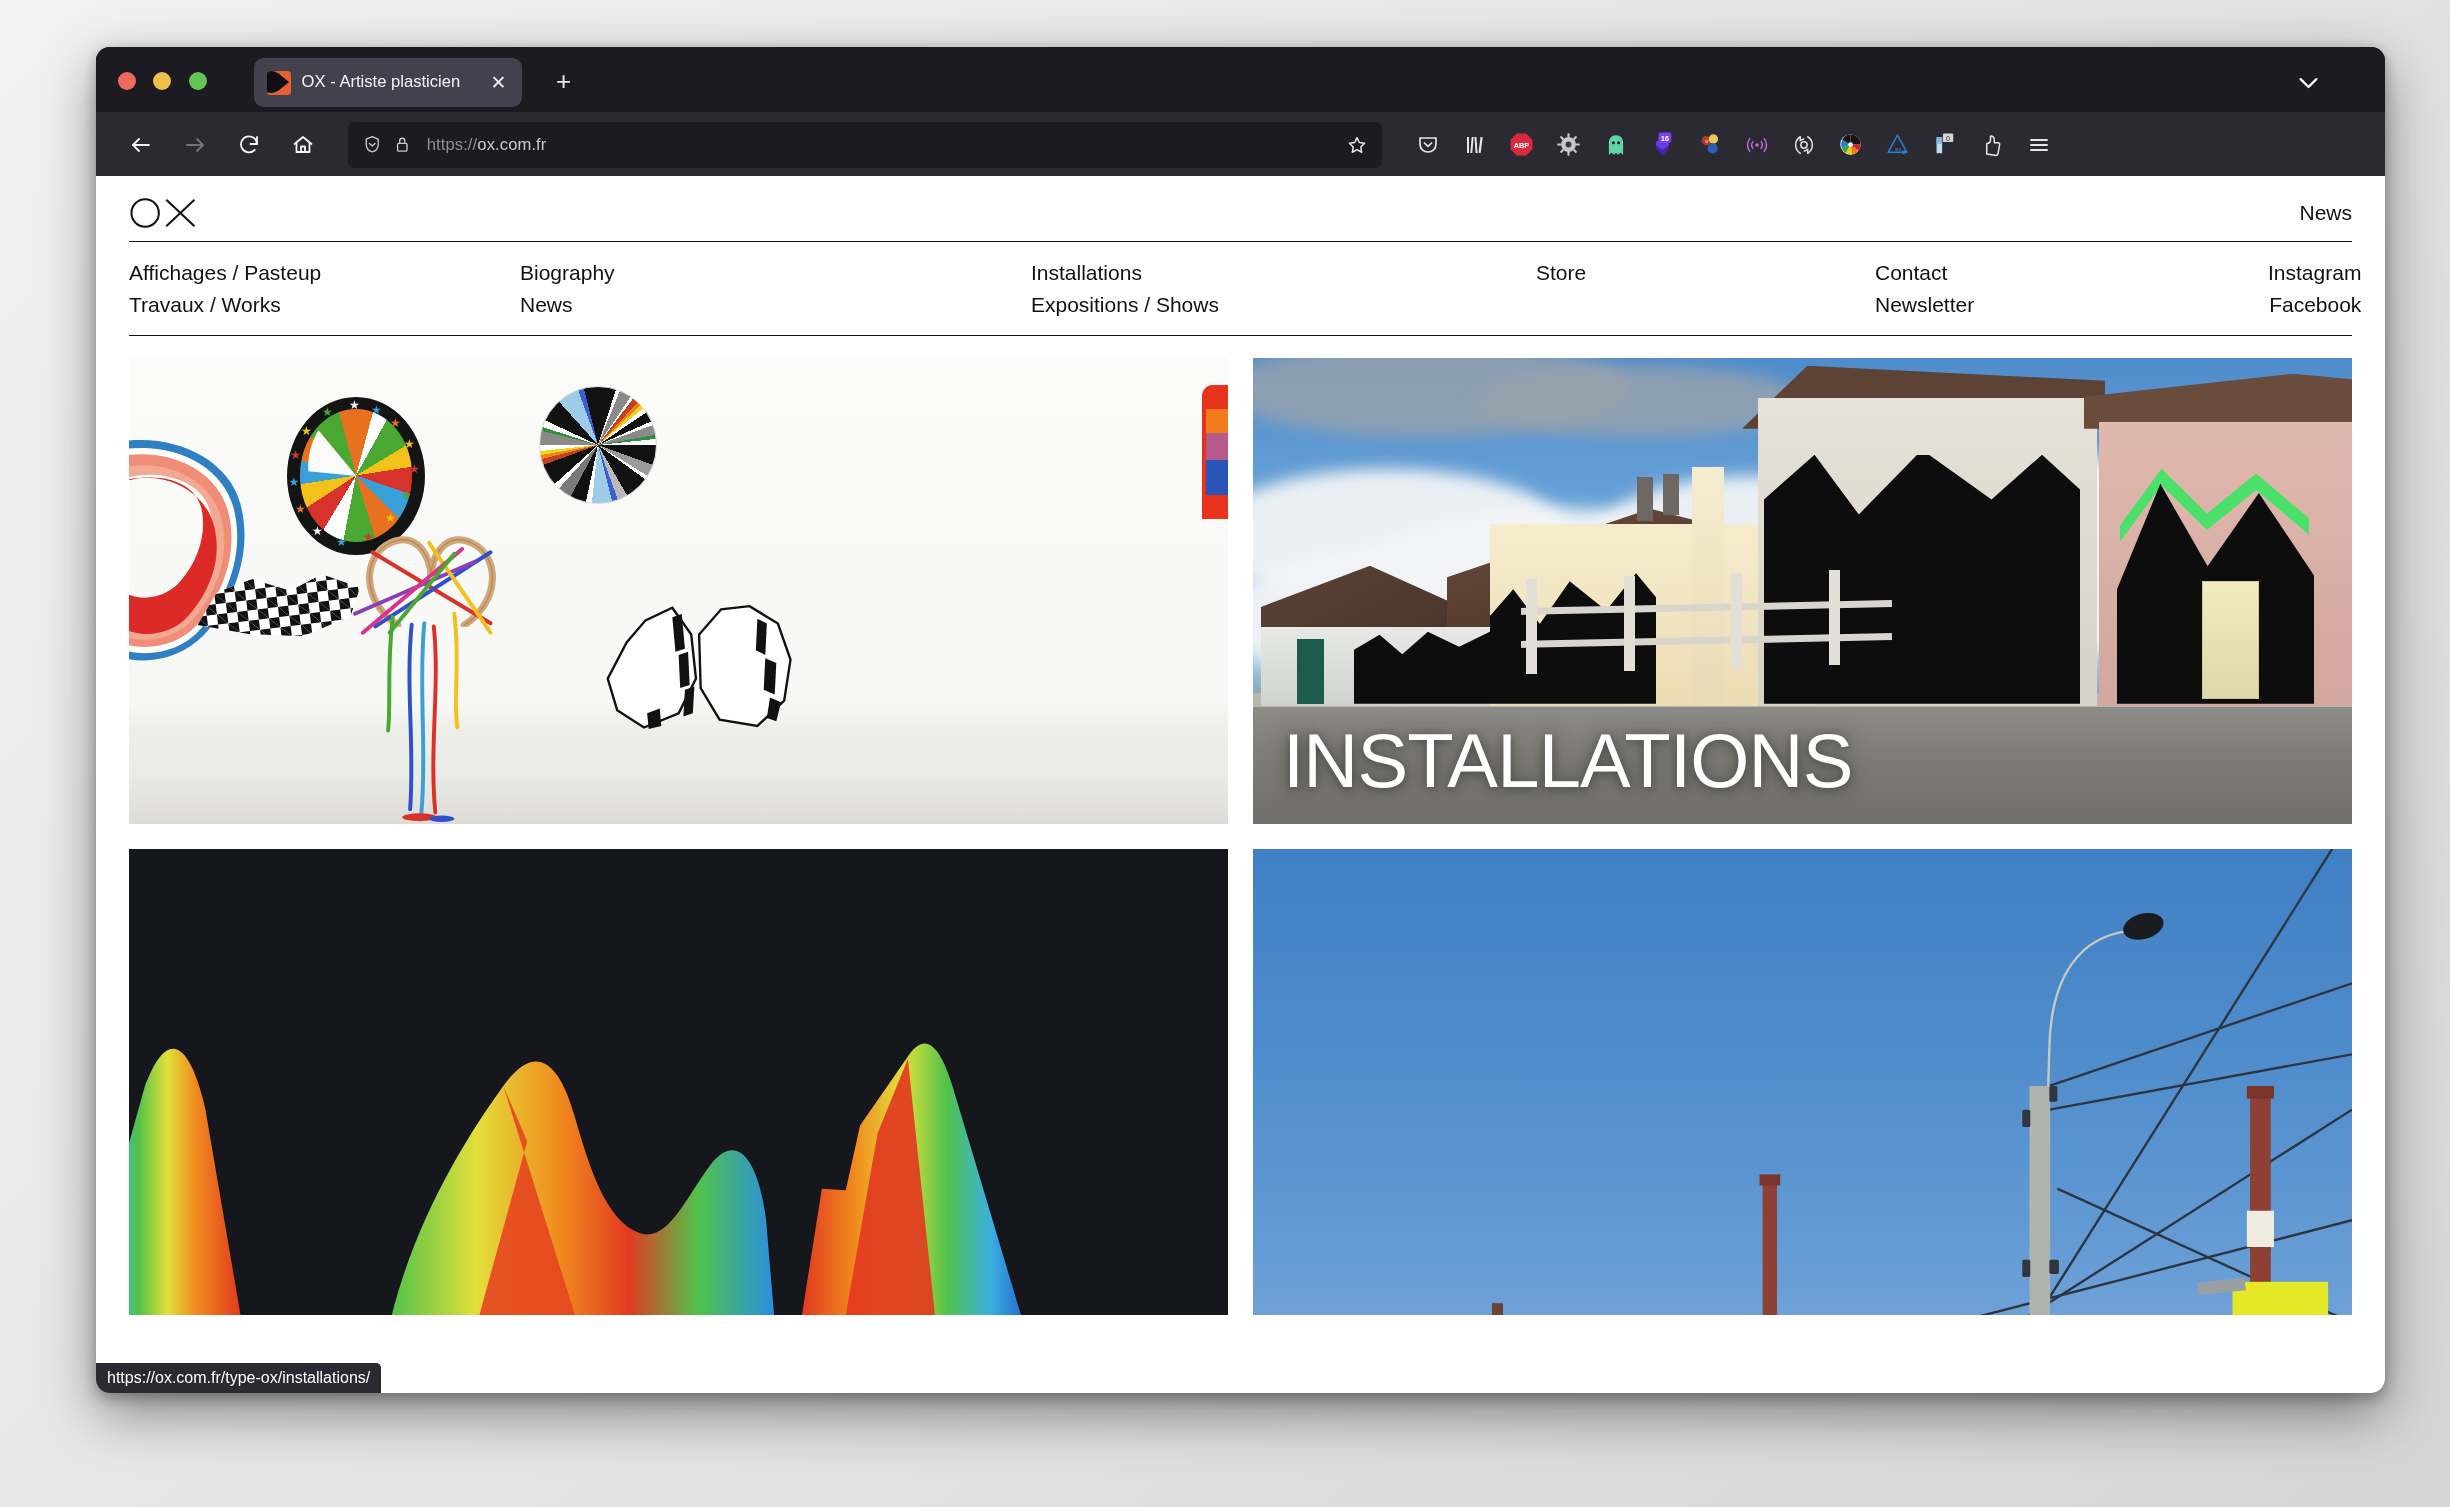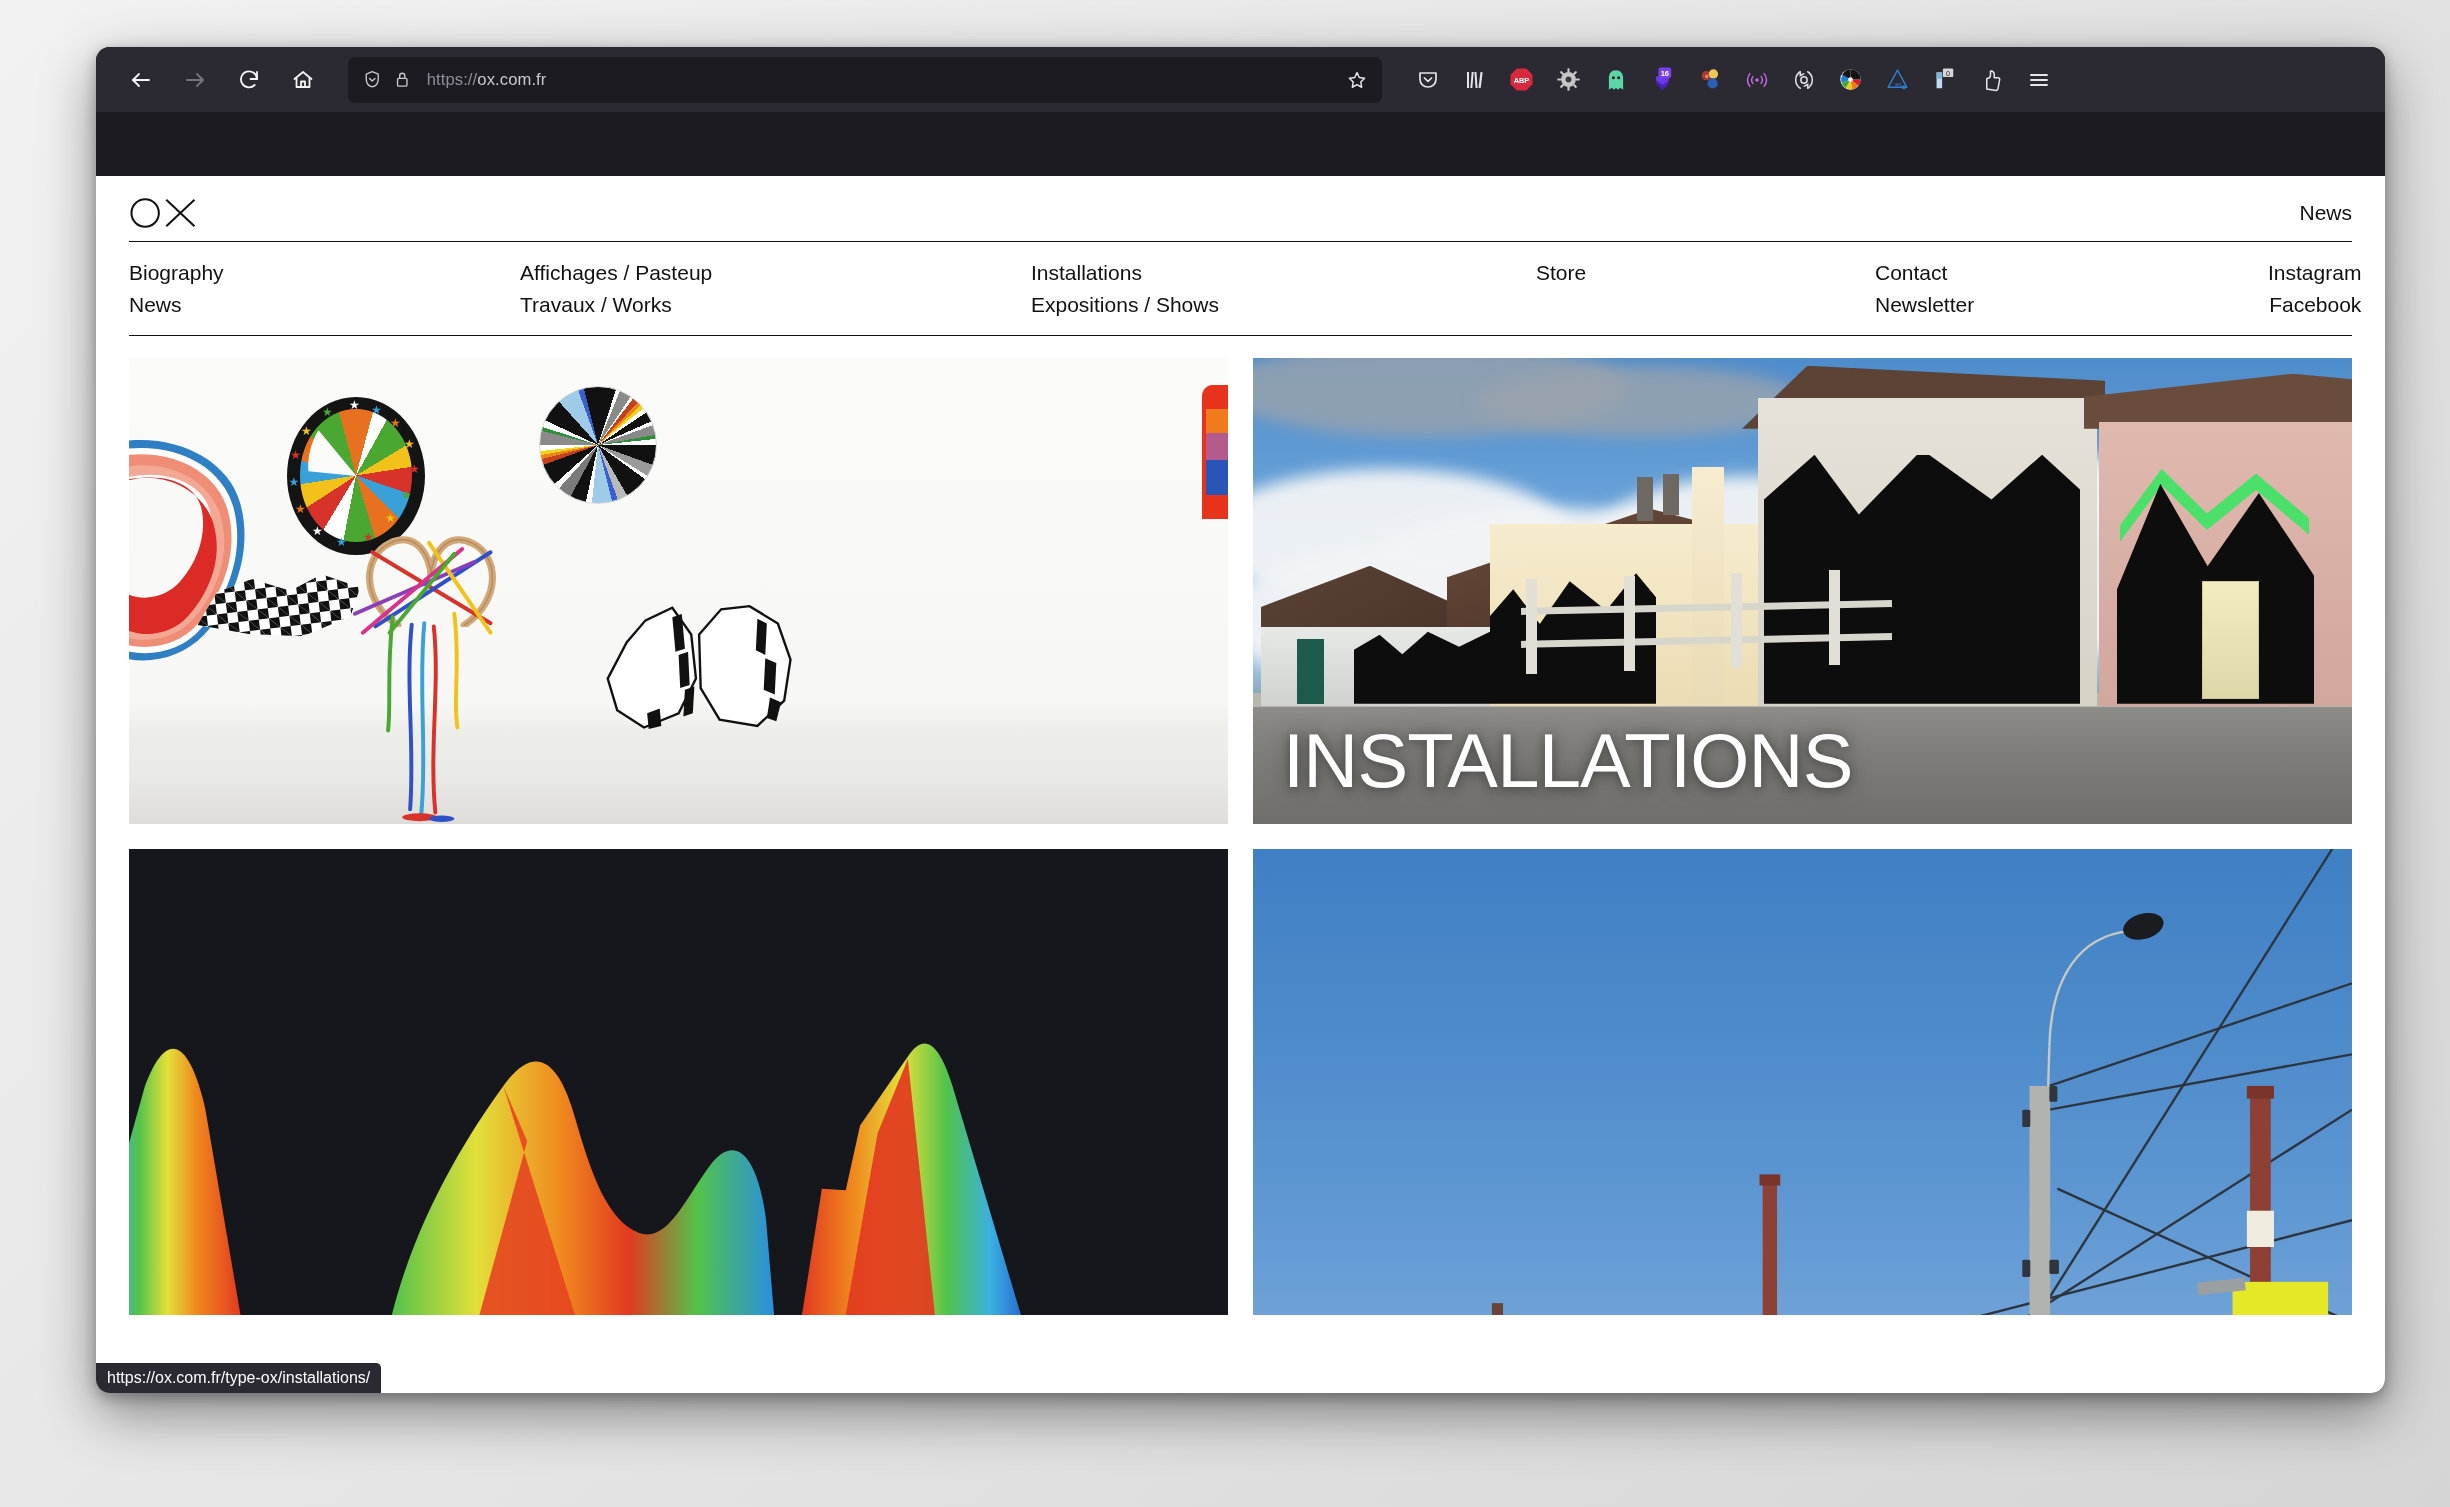--- a/index.html
+++ b/index.html
@@ -308,20 +308,44 @@
     border-top-right-radius:4.7px;
     z-index: 50;
     white-space: nowrap;
   }
 </style>
 </head>
 <body>
 
 <div id="window">
 
+  <div id="tabstrip">
+    <div class="traffic">
+      <div class="dot red"></div>
+      <div class="dot yellow"></div>
+      <div class="dot green"></div>
+    </div>
+
+    <div id="tab">
+      <div id="tab-favicon">
+        <div class="fav-c"></div>
+          <div class="fav-a"></div>
+      </div>
+      <div id="tab-title">OX - Artiste plasticien</div>
+      <div id="tab-close">✕</div>
+    </div>
+
+    <div id="newtab">+</div>
+
+    <div id="tabs-chevron">
+      <svg viewBox="0 0 24 24" fill="none" stroke="#ffffff" stroke-width="2" stroke-linecap="round" stroke-linejoin="round">
+          <polyline points="5,9 12,16 19,9"></polyline>
+        </svg>
+    </div>
+  </div>
 
   <div id="navbar">
     <div class="navbtn">
       <svg viewBox="0 0 24 24" fill="none" stroke="#f5f5f7" stroke-width="1.8" stroke-linecap="round" stroke-linejoin="round">
           <line x1="20" y1="12" x2="4" y2="12"></line>
           <polyline points="10,6 4,12 10,18"></polyline>
         </svg>
     </div>
     <div class="navbtn">
       <svg viewBox="0 0 24 24" fill="none" stroke="#76757e" stroke-width="1.8" stroke-linecap="round" stroke-linejoin="round">
@@ -517,26 +541,26 @@
             <line x1="47" y1="6" x2="83" y2="40" stroke="#111" stroke-width="2.6"></line>
             <line x1="83" y1="6" x2="47" y2="40" stroke="#111" stroke-width="2.6"></line>
           </svg>
         </div>
         <div id="menu-label">News</div>
       </div>
       <div id="header-rule"></div>
 
       <div id="sitenav">
         <div class="navcol">
+          <a>Affichages / Pasteup</a>
+          <a>Travaux / Works</a>
+        </div>
+        <div class="navcol">
           <a>Biography</a>
           <a>News</a>
-        </div>
-        <div class="navcol">
-          <a>Affichages / Pasteup</a>
-          <a>Travaux / Works</a>
         </div>
         <div class="navcol">
           <a>Installations</a>
           <a>Expositions / Shows</a>
         </div>
         <div class="navcol">
           <a>Store</a>
         </div>
         <div class="navcol">
           <a>Contact</a>

